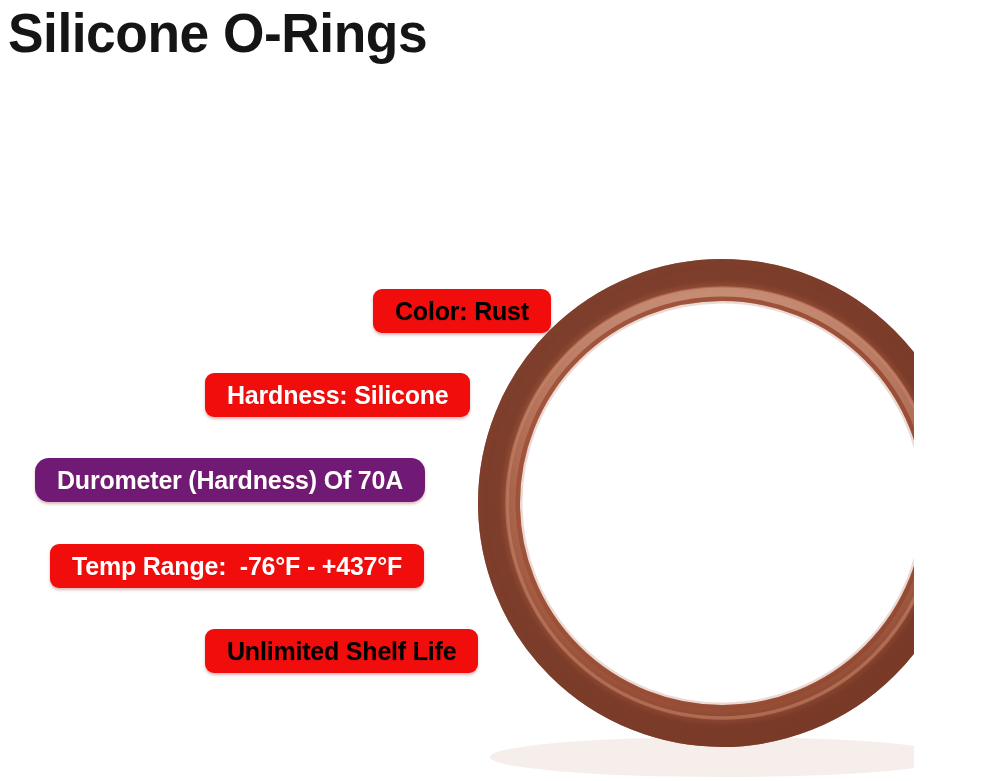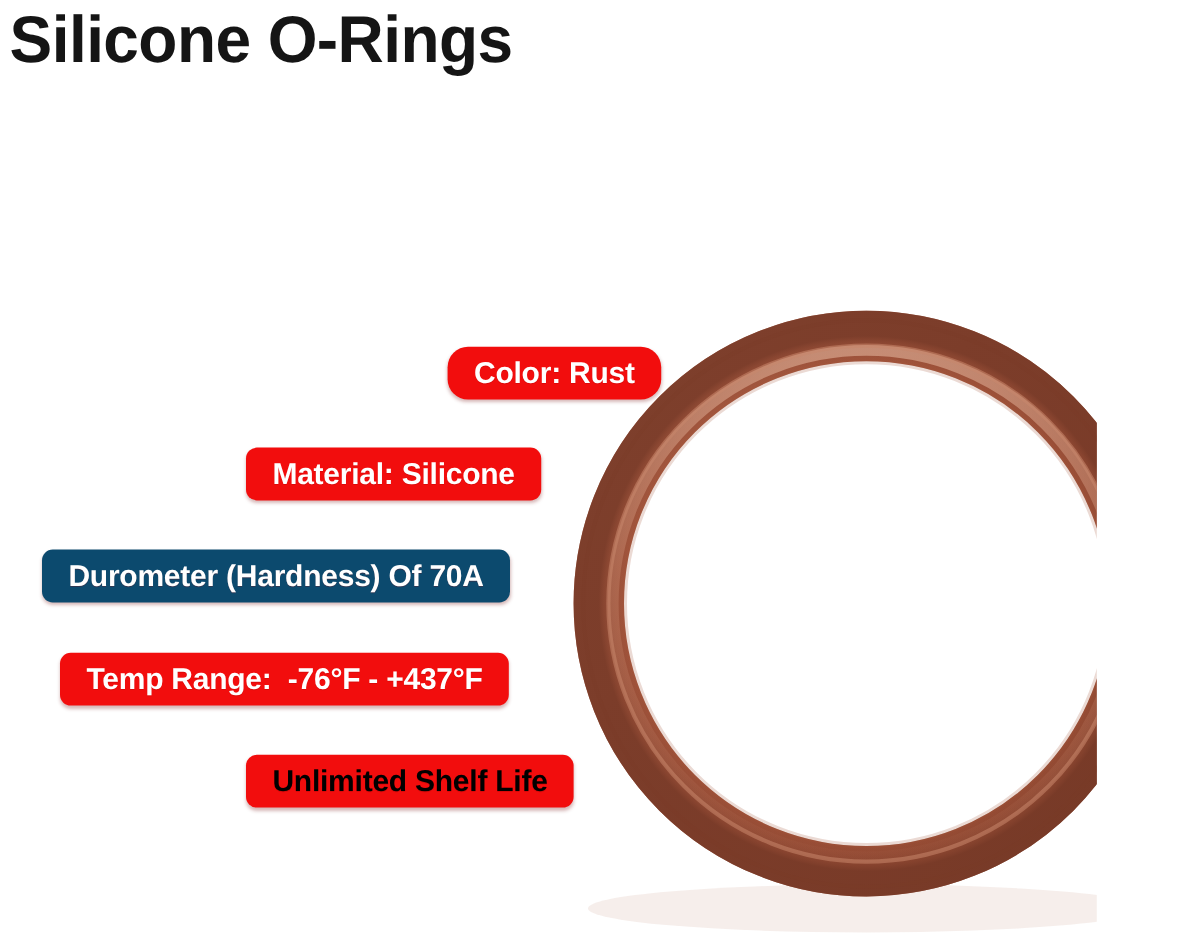--- a/index.html
+++ b/index.html
@@ -88,23 +88,23 @@
   }
 </style>
 </head>
 <body>
 
 <div id="canvas">
 
   <div id="page-title" style="color: rgb(21, 21, 21);">Silicone O-Rings</div>
 
   <div id="feature-list">
-    <div class="feature-banner fb-0" style="background: rgb(242, 13, 13); color: #ffffff; border-radius: 17px;">Color: Rust</div>
-    <div class="feature-banner fb-1" style="background: rgb(242, 13, 13); color: rgb(255, 255, 255);">Material: Silicone</div>
-    <div class="feature-banner fb-2" style="background: #0c4a6e; color: rgb(255, 255, 255);">Durometer (Hardness) Of 70A</div>
+    <div class="feature-banner fb-0" style="background: rgb(242, 13, 13); color: #000000;">Color: Rust</div>
+    <div class="feature-banner fb-1" style="background: rgb(242, 13, 13); color: rgb(255, 255, 255);">Hardness: Silicone</div>
+    <div class="feature-banner fb-2" style="background: #701a75; color: rgb(255, 255, 255); border-radius: 14px;">Durometer (Hardness) Of 70A</div>
     <div class="feature-banner fb-3" style="background: rgb(242, 13, 13); color: rgb(255, 255, 255);">Temp Range:  -76°F - +437°F</div>
     <div class="feature-banner fb-4" style="background: rgb(242, 13, 13); color: #000000;">Unlimited Shelf Life</div>
   </div>
 
   <div id="oring-wrap">
     <svg id="oring-svg" viewBox="0 0 1000 781">
       <defs>
 
         <linearGradient id="ringBody" x1="0" y1="0" x2="1" y2="1">
           <stop offset="0%" stop-color="#b06games"></stop>

